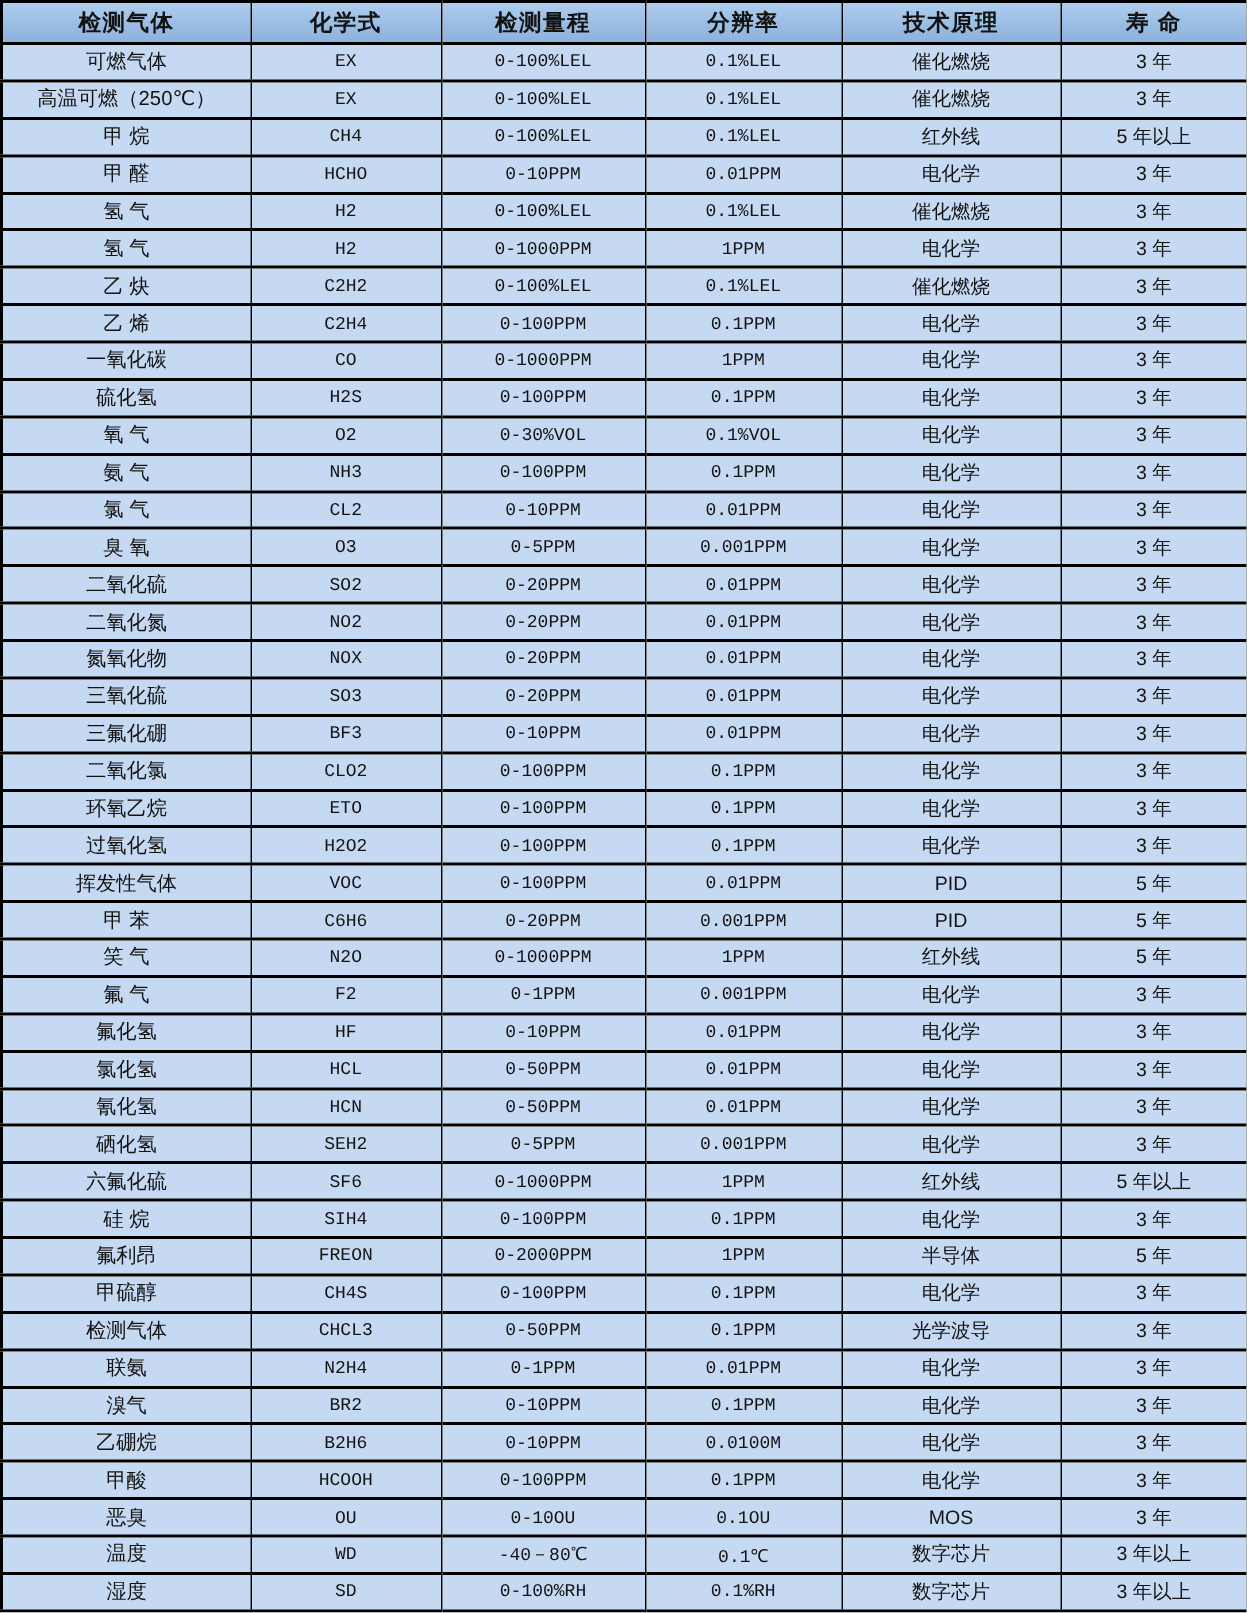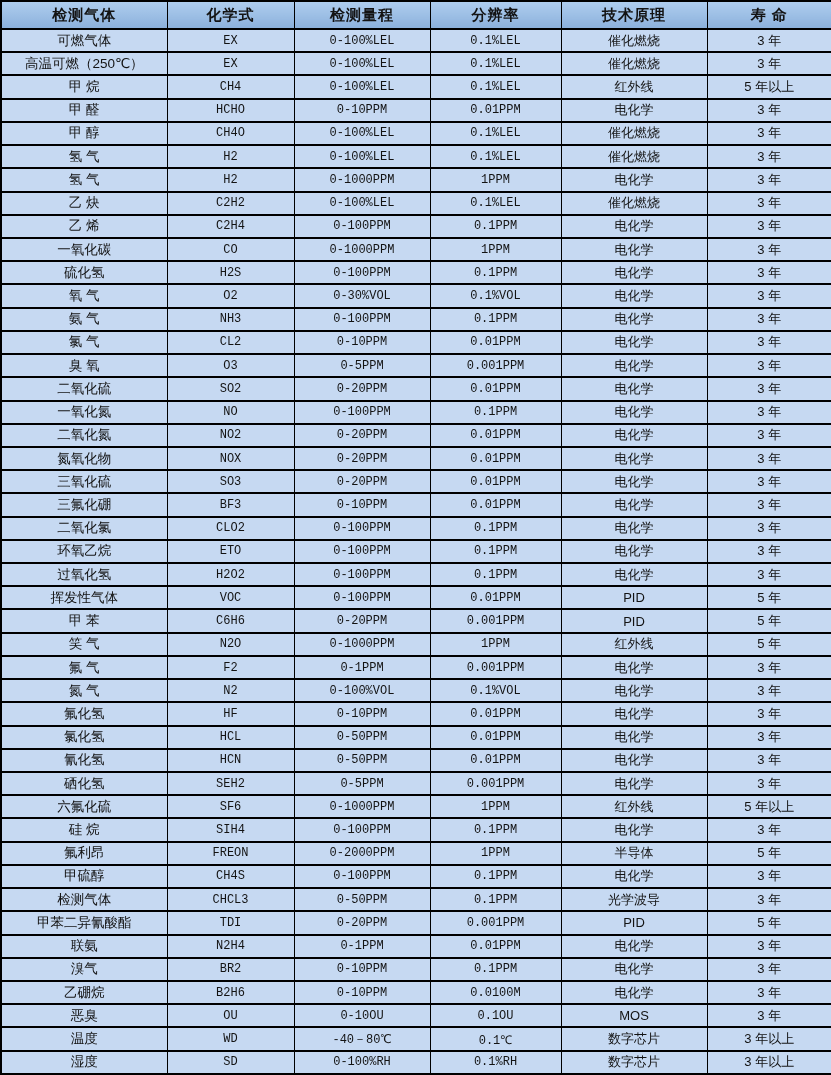--- a/index.html
+++ b/index.html
@@ -99,28 +99,20 @@
 
   <tr>
     <td class="gas-name">甲 醛</td>
     <td class="mono">HCHO</td>
     <td class="mono">0-10PPM</td>
     <td class="mono">0.01PPM</td>
     <td>电化学</td>
     <td>3 年</td>
   </tr>
 
-  <tr>
-    <td class="gas-name">甲 醇</td>
-    <td class="mono">CH4O</td>
-    <td class="mono">0-100%LEL</td>
-    <td class="mono">0.1%LEL</td>
-    <td>催化燃烧</td>
-    <td>3 年</td>
-  </tr>
 
   <tr>
     <td class="gas-name">氢 气</td>
     <td class="mono">H2</td>
     <td class="mono">0-100%LEL</td>
     <td class="mono">0.1%LEL</td>
     <td>催化燃烧</td>
     <td>3 年</td>
   </tr>
 
@@ -207,28 +199,20 @@
 
   <tr>
     <td class="gas-name">二氧化硫</td>
     <td class="mono">SO2</td>
     <td class="mono">0-20PPM</td>
     <td class="mono">0.01PPM</td>
     <td>电化学</td>
     <td>3 年</td>
   </tr>
 
-  <tr>
-    <td class="gas-name">一氧化氮</td>
-    <td class="mono">NO</td>
-    <td class="mono">0-100PPM</td>
-    <td class="mono">0.1PPM</td>
-    <td>电化学</td>
-    <td>3 年</td>
-  </tr>
 
   <tr>
     <td class="gas-name">二氧化氮</td>
     <td class="mono">NO2</td>
     <td class="mono">0-20PPM</td>
     <td class="mono">0.01PPM</td>
     <td>电化学</td>
     <td>3 年</td>
   </tr>
 
@@ -316,28 +300,20 @@
 
   <tr>
     <td class="gas-name">氟 气</td>
     <td class="mono">F2</td>
     <td class="mono">0-1PPM</td>
     <td class="mono">0.001PPM</td>
     <td>电化学</td>
     <td>3 年</td>
   </tr>
 
-  <tr>
-    <td class="gas-name">氮 气</td>
-    <td class="mono">N2</td>
-    <td class="mono">0-100%VOL</td>
-    <td class="mono">0.1%VOL</td>
-    <td>电化学</td>
-    <td>3 年</td>
-  </tr>
 
   <tr>
     <td class="gas-name">氟化氢</td>
     <td class="mono">HF</td>
     <td class="mono">0-10PPM</td>
     <td class="mono">0.01PPM</td>
     <td>电化学</td>
     <td>3 年</td>
   </tr>
 
@@ -408,28 +384,20 @@
 
   <tr>
     <td class="gas-name">检测气体</td>
     <td class="mono">CHCL3</td>
     <td class="mono">0-50PPM</td>
     <td class="mono">0.1PPM</td>
     <td>光学波导</td>
     <td>3 年</td>
   </tr>
 
-  <tr>
-    <td class="gas-name">甲苯二异氰酸酯</td>
-    <td class="mono">TDI</td>
-    <td class="mono">0-20PPM</td>
-    <td class="mono">0.001PPM</td>
-    <td>PID</td>
-    <td>5 年</td>
-  </tr>
 
   <tr>
     <td class="gas-name">联氨</td>
     <td class="mono">N2H4</td>
     <td class="mono">0-1PPM</td>
     <td class="mono">0.01PPM</td>
     <td>电化学</td>
     <td>3 年</td>
   </tr>
 
@@ -444,20 +412,28 @@
 
   <tr>
     <td class="gas-name">乙硼烷</td>
     <td class="mono">B2H6</td>
     <td class="mono">0-10PPM</td>
     <td class="mono">0.0100M</td>
     <td>电化学</td>
     <td>3 年</td>
   </tr>
 
+  <tr>
+    <td class="gas-name">甲酸</td>
+    <td class="mono">HCOOH</td>
+    <td class="mono">0-100PPM</td>
+    <td class="mono">0.1PPM</td>
+    <td>电化学</td>
+    <td>3 年</td>
+  </tr>
 
   <tr>
     <td class="gas-name">恶臭</td>
     <td class="mono">OU</td>
     <td class="mono">0-10OU</td>
     <td class="mono">0.1OU</td>
     <td>MOS</td>
     <td>3 年</td>
   </tr>
 

